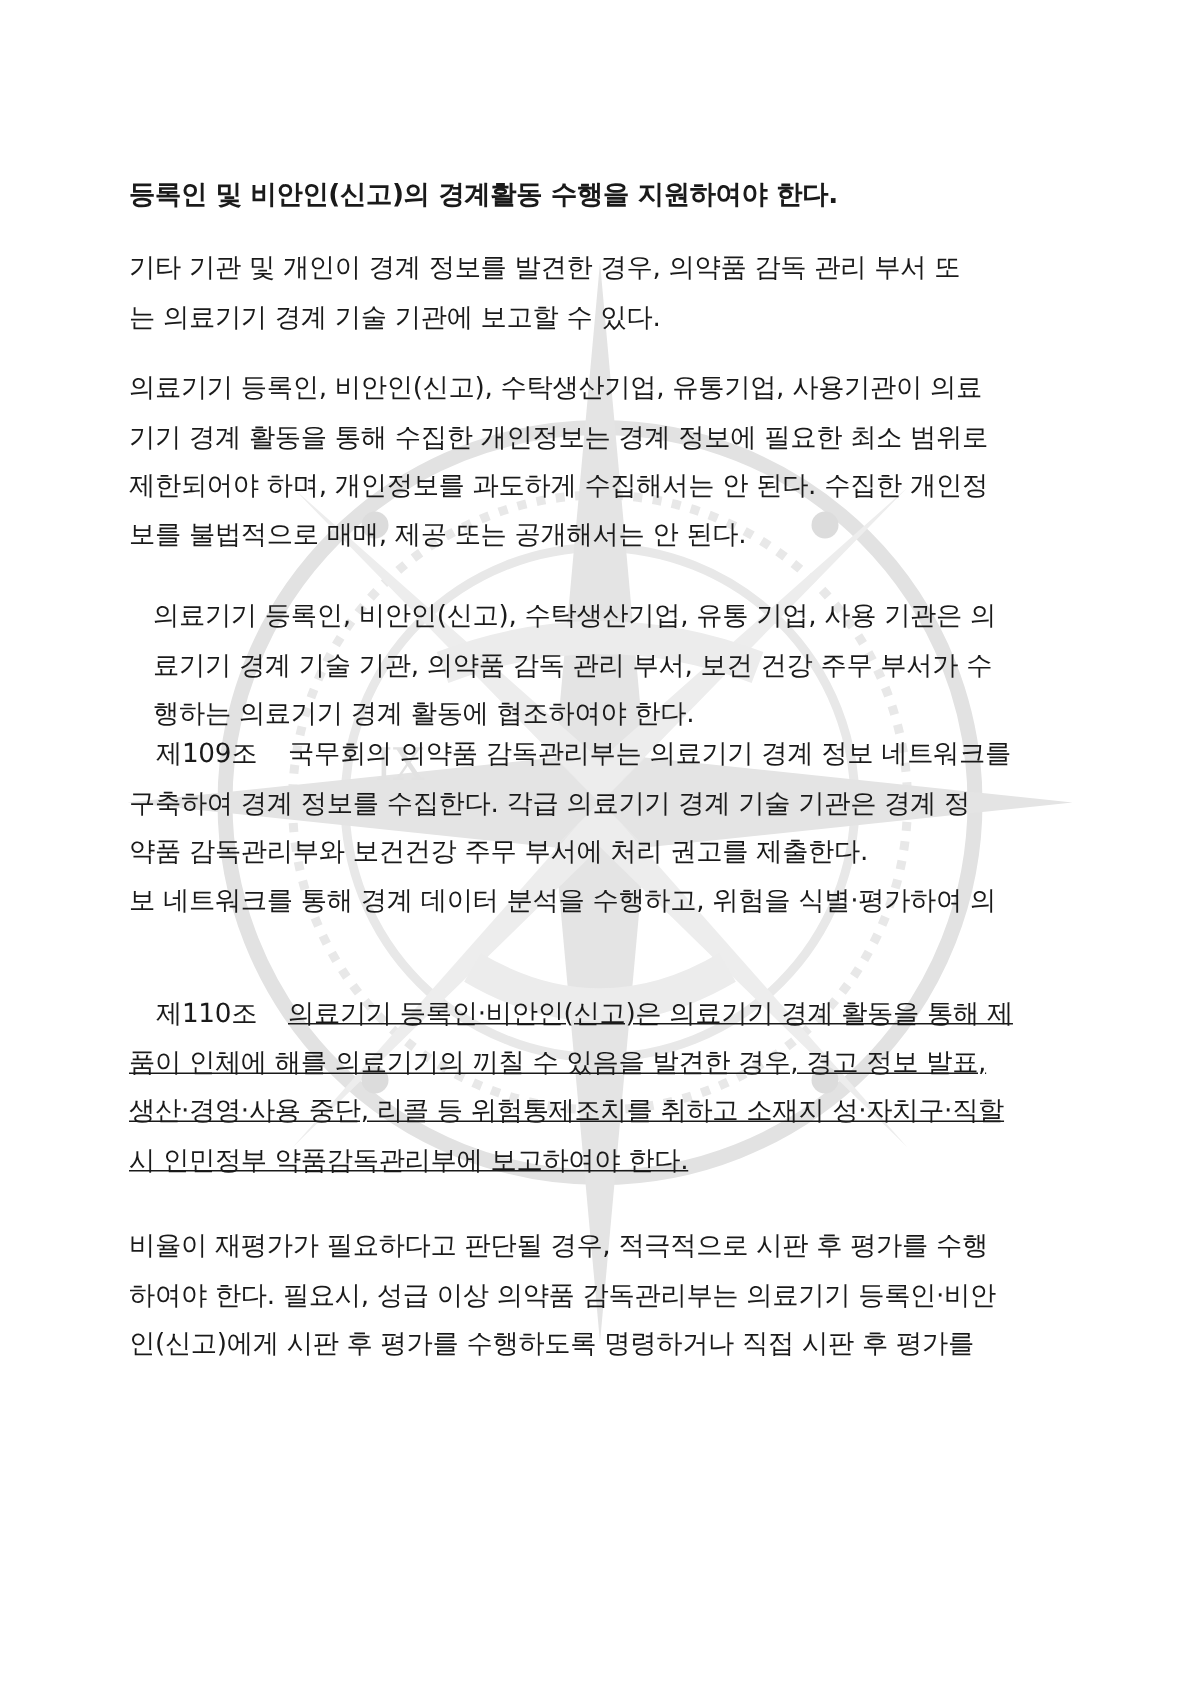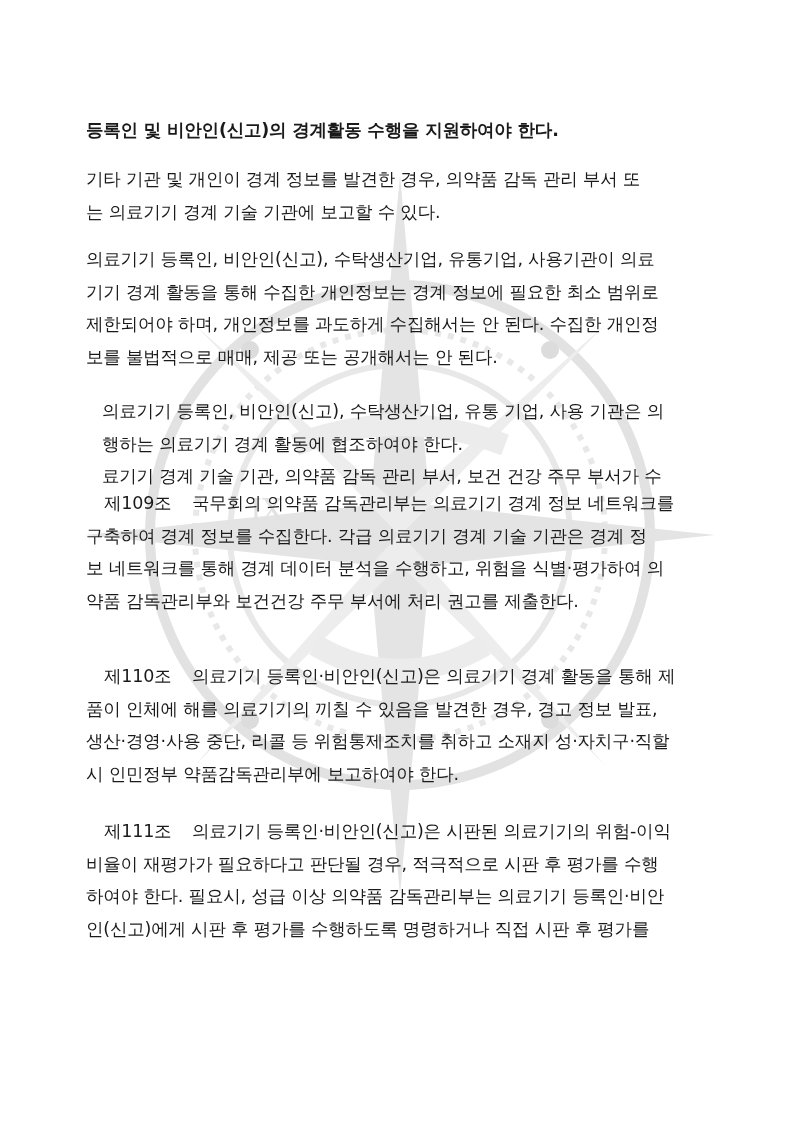--- a/index.html
+++ b/index.html
@@ -101,44 +101,41 @@
 
   <div class="para" style="top:243px;">
     <span class="line"> 의료기기 등록인, 비안인(신고), 수탁생산기업, 유통기업, 사용기관이 의료</span>
     <span class="line">기기 경계 활동을 통해 수집한 개인정보는 경계 정보에 필요한 최소 범위로</span>
     <span class="line">제한되어야 하며, 개인정보를 과도하게 수집해서는 안 된다. 수집한 개인정</span>
     <span class="line">보를 불법적으로 매매, 제공 또는 공개해서는 안 된다.</span>
   </div>
 
   <div class="para" style="top:395px;margin-left:16px;">
     <span class="line"> 의료기기 등록인, 비안인(신고), 수탁생산기업, 유통 기업, 사용 기관은 의</span>
+    <span class="line">료기기 경계 기술 기관, 의약품 감독 관리 부서, 보건 건강 주무 부서가 수</span>
     <span class="line">행하는 의료기기 경계 활동에 협조하여야 한다.</span>
-    <span class="line">료기기 경계 기술 기관, 의약품 감독 관리 부서, 보건 건강 주무 부서가 수</span>
   </div>
 
   <div class="para" style="top:487px;">
     <span class="line">
       <span class="article-no">제109조</span><span>국무회의 의약품 감독관리부는 의료기기 경계 정보 네트워크를</span>
     </span>
     <span class="line">구축하여 경계 정보를 수집한다. 각급 의료기기 경계 기술 기관은 경계 정</span>
+    <span class="line">약품 감독관리부와 보건건강 주무 부서에 처리 권고를 제출한다.</span>
     <span class="line">보 네트워크를 통해 경계 데이터 분석을 수행하고, 위험을 식별·평가하여 의</span>
-    <span class="line">약품 감독관리부와 보건건강 주무 부서에 처리 권고를 제출한다.</span>
   </div>
 
-  <div class="para" style="top:660px;">
+  <div class="para" style="top:660px;text-decoration:underline;">
     <span class="line">
       <span class="article-no">제110조</span><span>의료기기 등록인·비안인(신고)은 의료기기 경계 활동을 통해 제</span>
     </span>
     <span class="line">품이 인체에 해를 의료기기의 끼칠 수 있음을 발견한 경우, 경고 정보 발표,</span>
     <span class="line">생산·경영·사용 중단, 리콜 등 위험통제조치를 취하고 소재지 성·자치구·직할</span>
     <span class="line">시 인민정부 약품감독관리부에 보고하여야 한다.</span>
   </div>
 
   <div class="para" style="top:815px;">
-    <span class="line">
-      <span class="article-no">제111조</span><span>의료기기 등록인·비안인(신고)은 시판된 의료기기의 위험-이익</span>
-    </span>
     <span class="line">비율이 재평가가 필요하다고 판단될 경우, 적극적으로 시판 후 평가를 수행</span>
     <span class="line">하여야 한다. 필요시, 성급 이상 의약품 감독관리부는 의료기기 등록인·비안</span>
     <span class="line">인(신고)에게 시판 후 평가를 수행하도록 명령하거나 직접 시판 후 평가를</span>
   </div>
 
 </div>
 
 </body></html>

